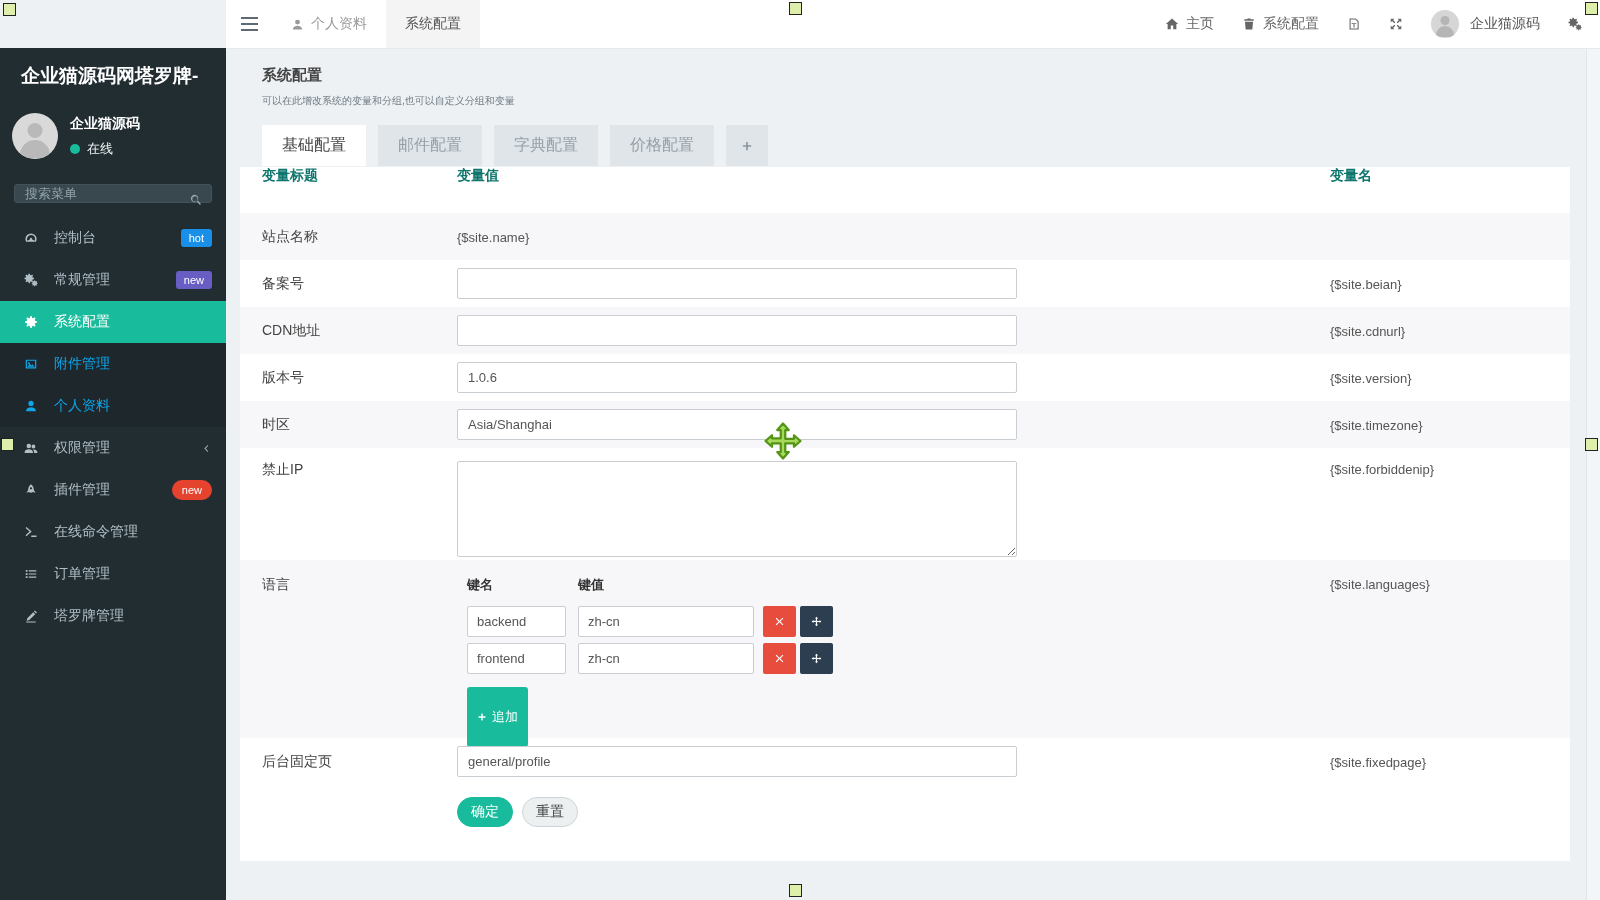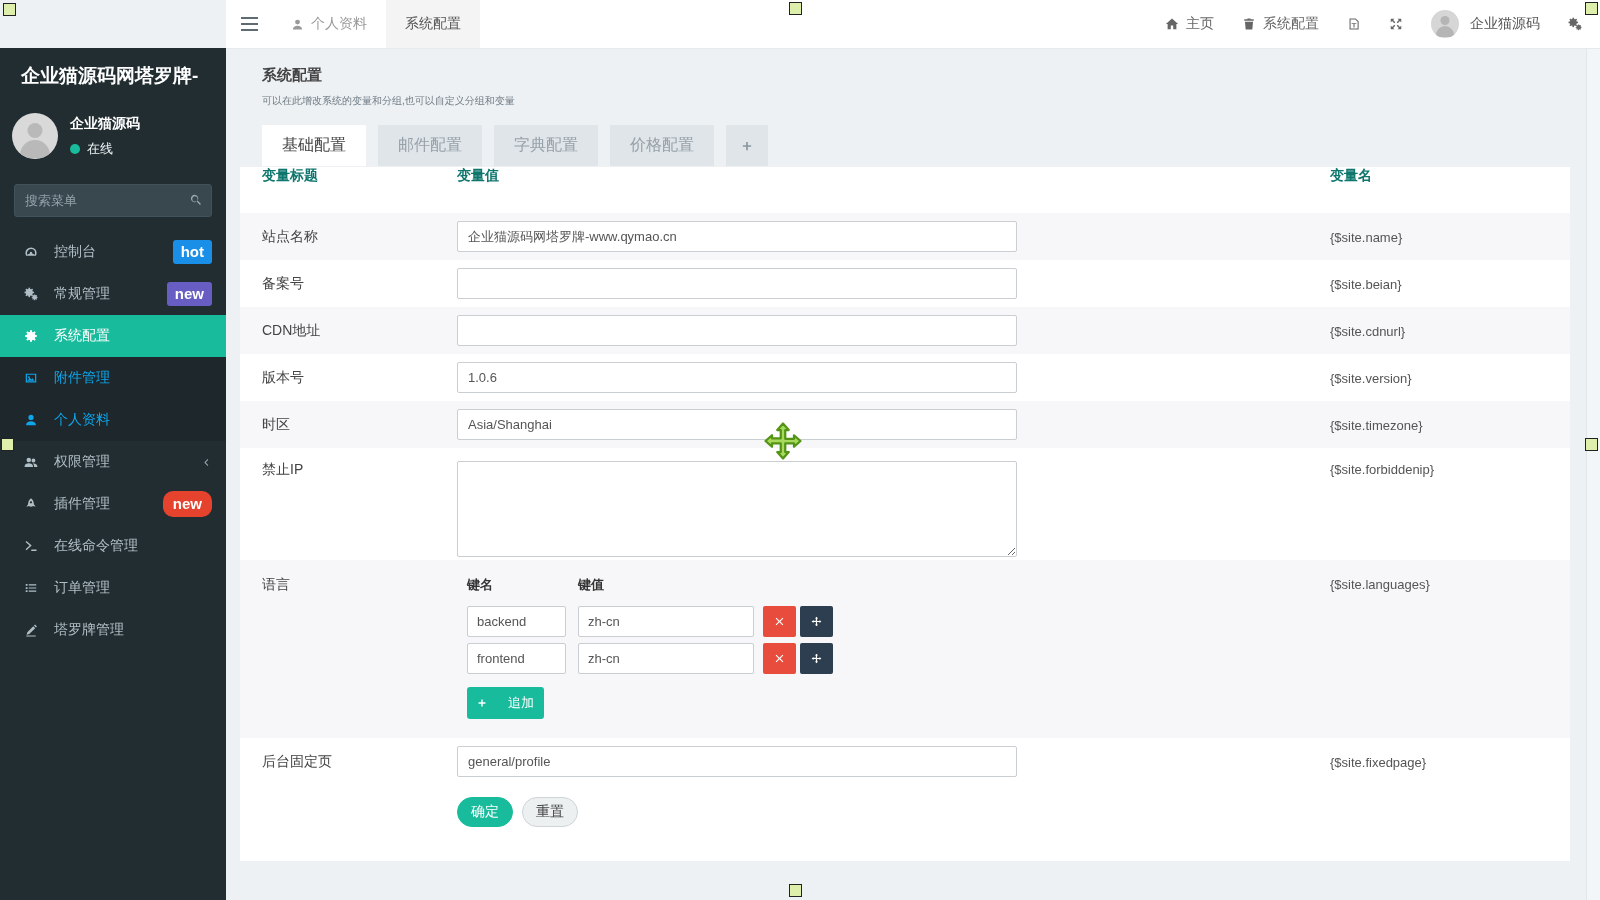--- a/index.html
+++ b/index.html
@@ -12,29 +12,29 @@
   .brand { padding:15px 10px 2px 21px; font-size:19px; font-weight:bold; color:#fff; white-space:nowrap; }
   .user-panel { display:flex; padding:22px 12px 10px 12px; align-items:center; }
   .avatar-lg { width:46px; height:46px; border-radius:50%; background:#d9d9d9; position:relative; overflow:hidden; flex:0 0 auto; }
   .avatar-lg .head { position:absolute; left:50%; top:10px; transform:translateX(-50%); width:15px; height:15px; border-radius:50%; background:#b9b9b9; }
   .avatar-lg .body { position:absolute; left:50%; top:27px; transform:translateX(-50%); width:30px; height:18px; border-radius:15px 15px 0 0; background:#b9b9b9; }
   .user-meta { margin-left:12px; }
   .user-name { color:#fff; font-weight:bold; font-size:14px; margin-bottom:7px; }
   .user-status { color:#eef5f5; font-size:13px; display:flex; align-items:center; }
   .status-dot { width:10px; height:10px; border-radius:50%; background:#18bc9c; display:inline-block; margin-right:7px; }
   .sidebar-search { margin:15px 14px 4px 14px; position:relative; }
-  .sidebar-search input { width:100%; height:33px; background:#39484f; border:1px solid #42525a; border-radius:3px; color:#cfd8dc; font-size:13px; padding:0 30px 0 10px; outline:none; }
+  .sidebar-search input { width:100%; height:19px; background:#39484f; border:1px solid #42525a; border-radius:3px; color:#cfd8dc; font-size:13px; padding:0 30px 0 10px; outline:none; }
   .sidebar-search input::placeholder { color:#92a3ab; }
   .sidebar-search .ic { position:absolute; right:9px; top:9px; color:#9bacb4; }
   .menu { margin-top:14px; }
   .menu-item { height:42px; display:flex; align-items:center; padding:0 14px 0 24px; color:#b0bfc6; font-size:14px; cursor:pointer; }
   .menu-item .mi-icon { width:21px; margin-right:9px; display:inline-flex; align-items:center; }
   .menu-item.sub { background:#1d272c; color:#0ea5e9; }
   .menu-item.active { background:#18bc9c; color:#fff; }
-  .badge { margin-left:auto; font-size:15px; font-weight:bold; color:#fff; padding:2px 8px; border-radius:3px; line-height:1.3; }
+  .badge { margin-left:auto; font-size:11px; font-weight:normal; color:#fff; padding:2px 8px; border-radius:3px; line-height:1.3; }
   .badge.blue { background:#1a8fe8; }
   .badge.purple { background:#685dc3; }
   .badge.redpill { background:#e6432e; border-radius:10px; padding:3px 10px; }
   .mi-chevron { margin-left:auto; color:#8fa4ad; display:inline-flex; }
 
   
   .topbar { position:absolute; left:226px; top:0; right:0; height:49px; background:#fff; border-bottom:1px solid #e7eaec; display:flex; align-items:stretch; z-index:3; }
   .hamburger { width:46px; display:flex; flex-direction:column; justify-content:center; align-items:center; gap:4px; cursor:pointer; }
   .hamburger span { width:17px; height:2px; background:#5f6b73; display:block; }
   .tb-tab { display:flex; align-items:center; gap:7px; padding:0 19px; font-size:14px; color:#9a9a9a; cursor:pointer; }
@@ -76,21 +76,21 @@
   .kv-wrap { margin-left:10px; }
   .kv-head { display:flex; font-size:13px; font-weight:bold; color:#333; margin-bottom:12px; }
   .kv-head .kh1 { width:111px; }
   .kv-row { display:flex; align-items:center; margin-bottom:6px; }
   .kv-key { width:99px; height:31px; border:1px solid #c9ced3; border-radius:2px; padding:0 9px; font-size:13px; color:#555; outline:none; }
   .kv-val { width:176px; height:31px; border:1px solid #c9ced3; border-radius:2px; padding:0 9px; font-size:13px; color:#555; margin-left:12px; outline:none; }
   .sq-btn { width:33px; height:31px; border:none; border-radius:2px; color:#fff; display:inline-flex; align-items:center; justify-content:center; cursor:pointer; }
   .sq-btn .ic { width:11px; height:11px; }
   .btn-del { background:#e74c3c; margin-left:9px; }
   .btn-move { background:#2c3e50; margin-left:4px; }
-  .btn-append { margin-top:7px; background:#18bc9c; color:#fff; border:none; border-radius:3px; font-size:13px; padding:7px 10px; display:inline-flex; align-items:center; gap:21px; cursor:pointer; }
+  .btn-append { margin-top:7px; background:#18bc9c; color:#fff; border:none; border-radius:3px; font-size:13px; padding:21px 10px; display:inline-flex; align-items:center; gap:5px; cursor:pointer; }
   .btn-append .ic { width:10px; height:10px; }
 
   .form-actions { display:flex; gap:9px; padding:12px 0 0 217px; }
   .btn { height:30px; padding:0 13px; border-radius:15px; font-size:14px; cursor:pointer; }
   .btn-primary { background:#18bc9c; border:1px solid #18bc9c; color:#fff; }
   .btn-default { background:#ecf0f1; border:1px solid #ced4d8; color:#444; }
 
   
   .handle { position:absolute; width:13px; height:13px; background:#ddefab; border:1px solid #222; z-index:50; }
   .move-cursor { position:absolute; left:763px; top:421px; width:40px; height:40px; z-index:50; }
@@ -316,21 +316,20 @@
 
   <div class="panel">
     <div class="t-header">
       <div class="col-label">变量标题</div>
       <div class="col-value">变量值</div>
       <div class="col-var">变量名</div>
     </div>
 
     <div class="row striped">
       <div class="col-label">站点名称</div>
-      <div class="col-value"><input class="inp" value="企业猫源码网塔罗牌-www.qymao.cn" style=""></div>
       <div class="col-var"><span class="var">{$site.name}</span></div>
     </div>
 
     <div class="row">
       <div class="col-label">备案号</div>
       <div class="col-value"><input class="inp" value="" style=""></div>
       <div class="col-var"><span class="var">{$site.beian}</span></div>
     </div>
 
     <div class="row striped">

